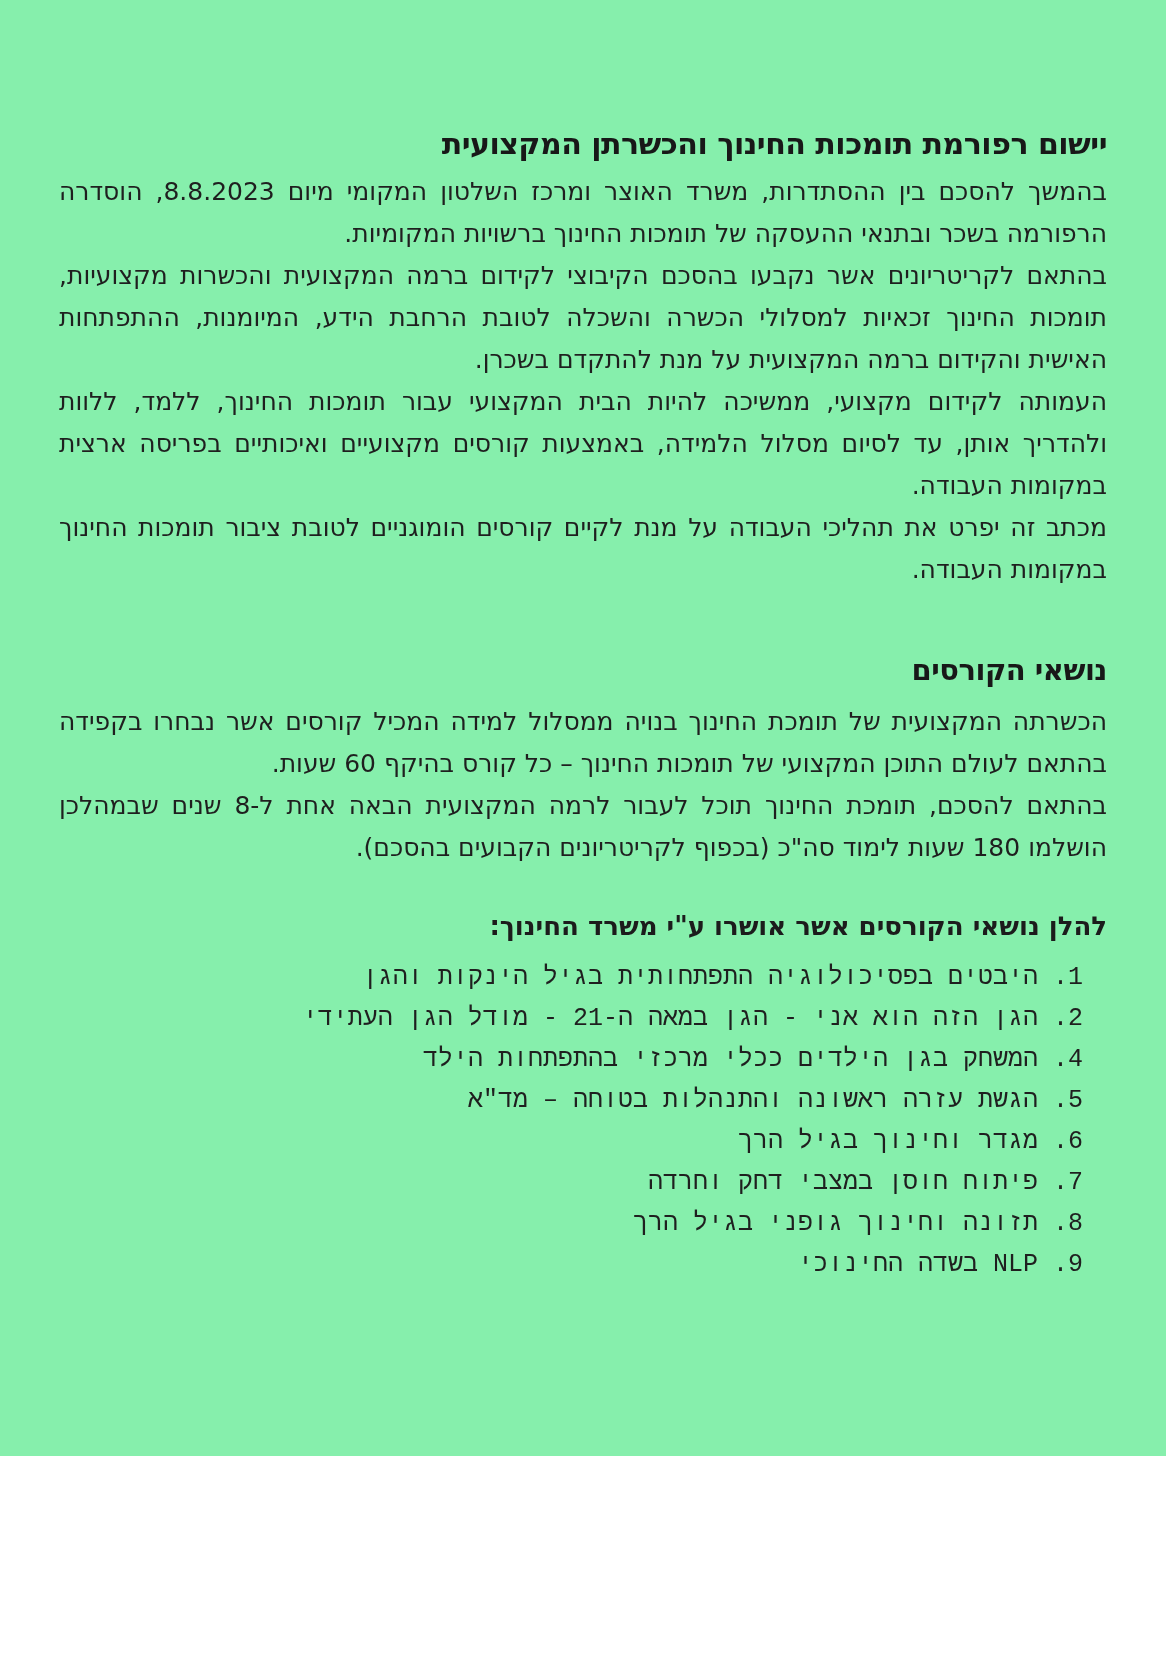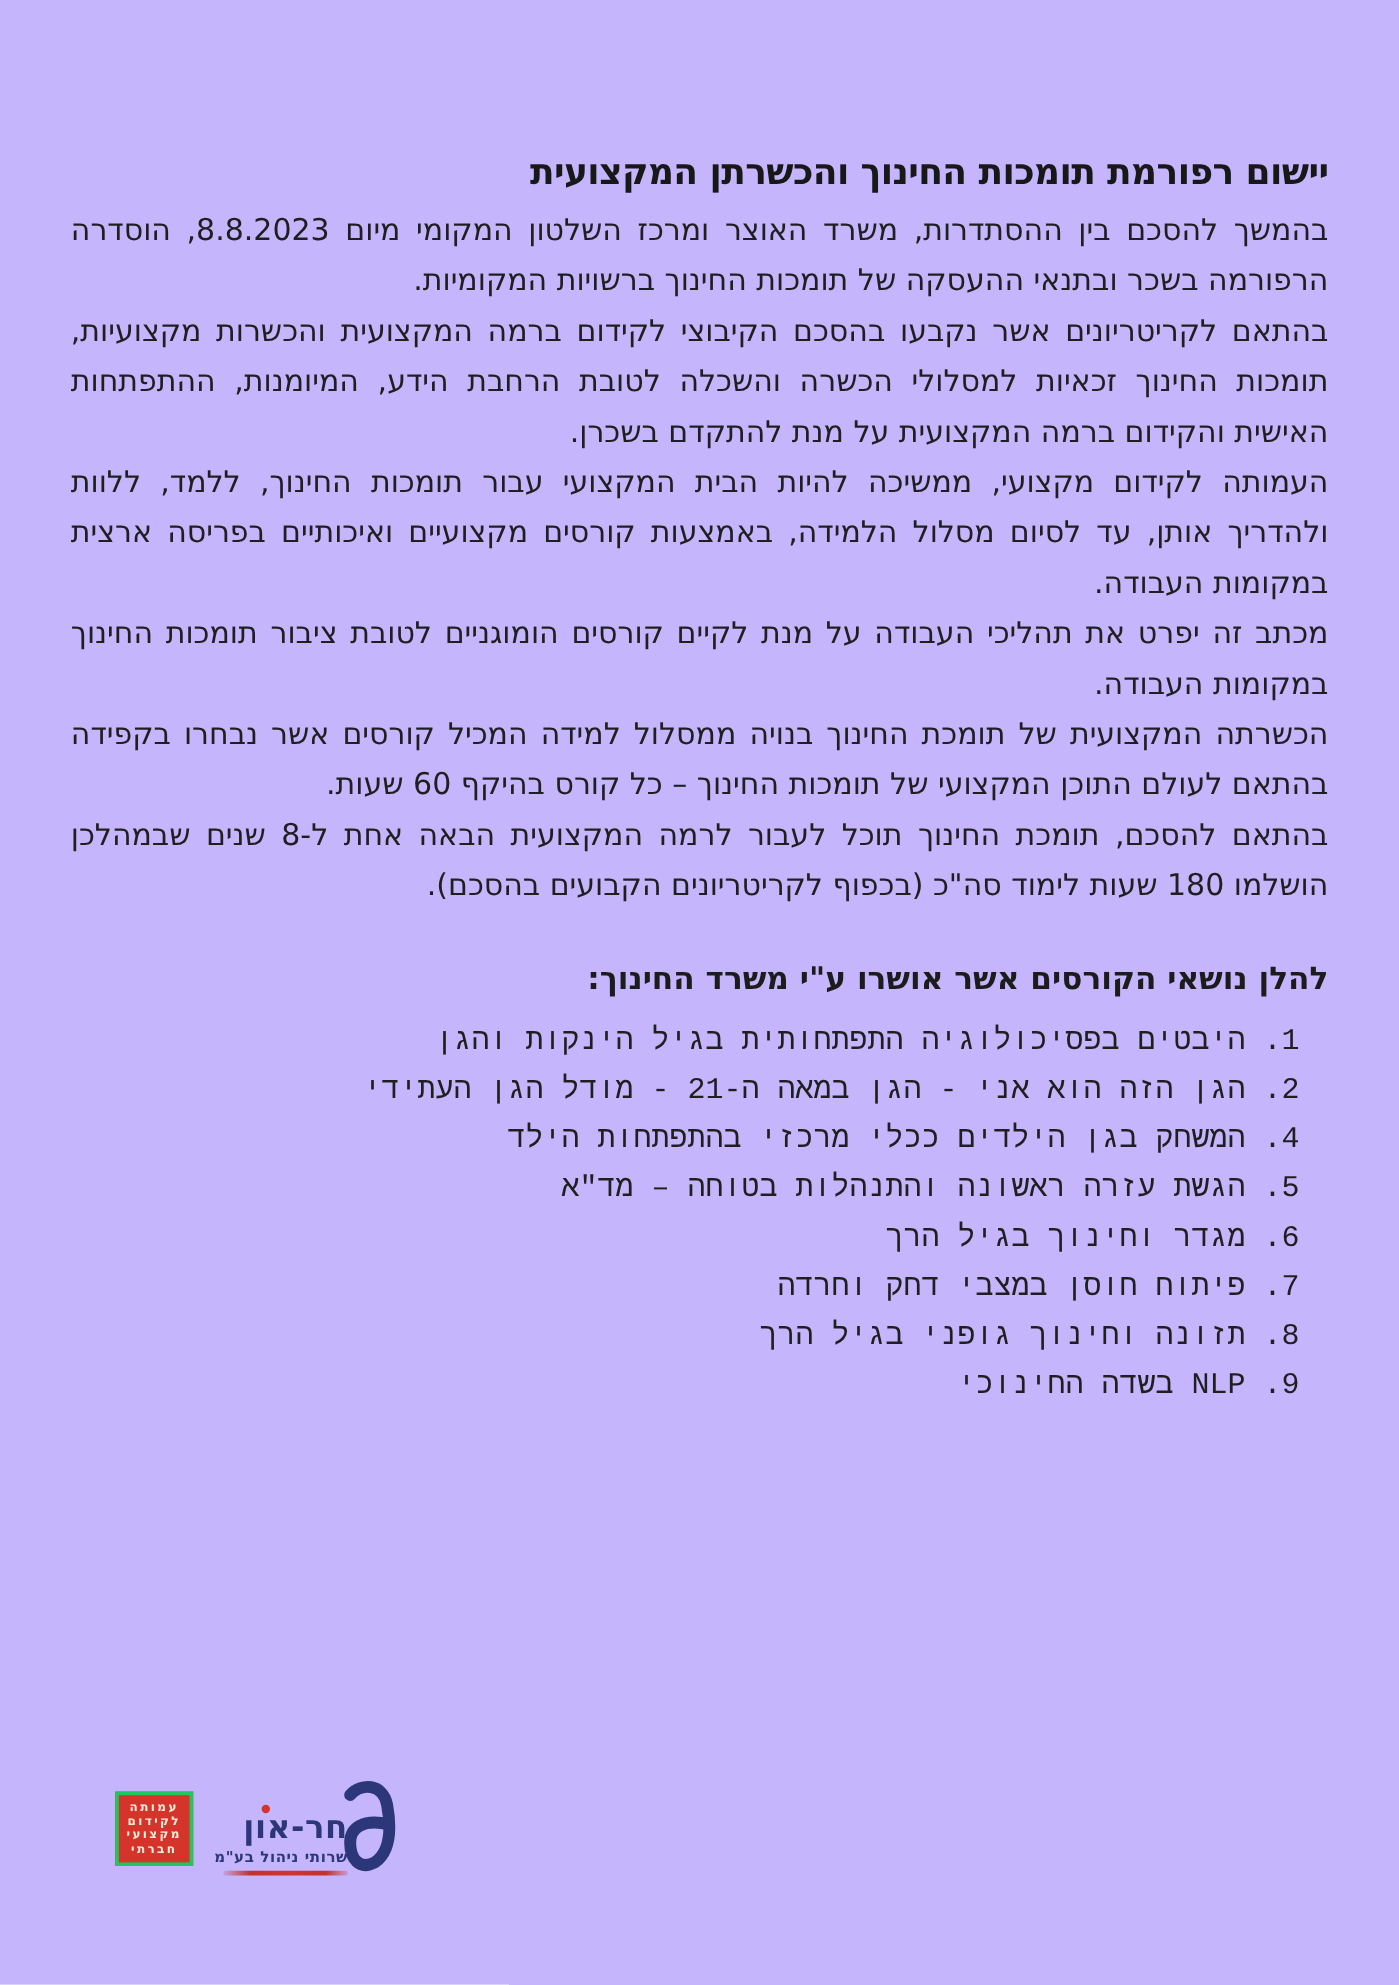--- a/index.html
+++ b/index.html
@@ -1,20 +1,20 @@
 <!DOCTYPE html>
 <html lang="he" dir="rtl"><head>
 <meta charset="utf-8">
 <style>
   html,body{margin:0;padding:0;background:#ffffff;}
   .page{
     position:relative;
     width:1166px;
-    height:1654px;
-    background:#c4b5fd;
+    height:1456px;
+    background:#86efac;
     box-sizing:border-box;
     padding:126px 59px 0 59px;
     direction:rtl;
     font-family:"DejaVu Sans", sans-serif;
     color:#1b1b1b;
     overflow:hidden;
   }
   h1.doc-title{
     font-size:30px;
     font-weight:800;
@@ -141,20 +141,21 @@
 
   <h1 class="doc-title">יישום רפורמת תומכות החינוך והכשרתן המקצועית</h1>
 
   <div class="body-text">
     <p>בהמשך להסכם בין ההסתדרות, משרד האוצר ומרכז השלטון המקומי מיום 8.8.2023, הוסדרה הרפורמה בשכר ובתנאי ההעסקה של תומכות החינוך ברשויות המקומיות.</p>
     <p>בהתאם לקריטריונים אשר נקבעו בהסכם הקיבוצי לקידום ברמה המקצועית והכשרות מקצועיות, תומכות החינוך זכאיות למסלולי הכשרה והשכלה לטובת הרחבת הידע, המיומנות, ההתפתחות האישית והקידום ברמה המקצועית על מנת להתקדם בשכרן.</p>
     <p>העמותה לקידום מקצועי, ממשיכה להיות הבית המקצועי עבור תומכות החינוך, ללמד, ללוות ולהדריך אותן, עד לסיום מסלול הלמידה, באמצעות קורסים מקצועיים ואיכותיים בפריסה ארצית במקומות העבודה.</p>
     <p>מכתב זה יפרט את תהליכי העבודה על מנת לקיים קורסים הומוגניים לטובת ציבור תומכות החינוך במקומות העבודה.</p>
   </div>
 
+  <h2 class="section-heading">נושאי הקורסים</h2>
 
   <div class="body-text">
     <p>הכשרתה המקצועית של תומכת החינוך בנויה ממסלול למידה המכיל קורסים אשר נבחרו בקפידה בהתאם לעולם התוכן המקצועי של תומכות החינוך – כל קורס בהיקף 60 שעות.</p>
     <p>בהתאם להסכם, תומכת החינוך תוכל לעבור לרמה המקצועית הבאה אחת ל-8 שנים שבמהלכן הושלמו 180 שעות לימוד סה"כ (בכפוף לקריטריונים הקבועים בהסכם).</p>
   </div>
 
   <h3 class="sub-heading">להלן נושאי הקורסים אשר אושרו ע"י משרד החינוך:</h3>
 
   <div class="course-list">
     <div class="course-item">1. היבטים בפסיכולוגיה התפתחותית בגיל הינקות והגן</div>

